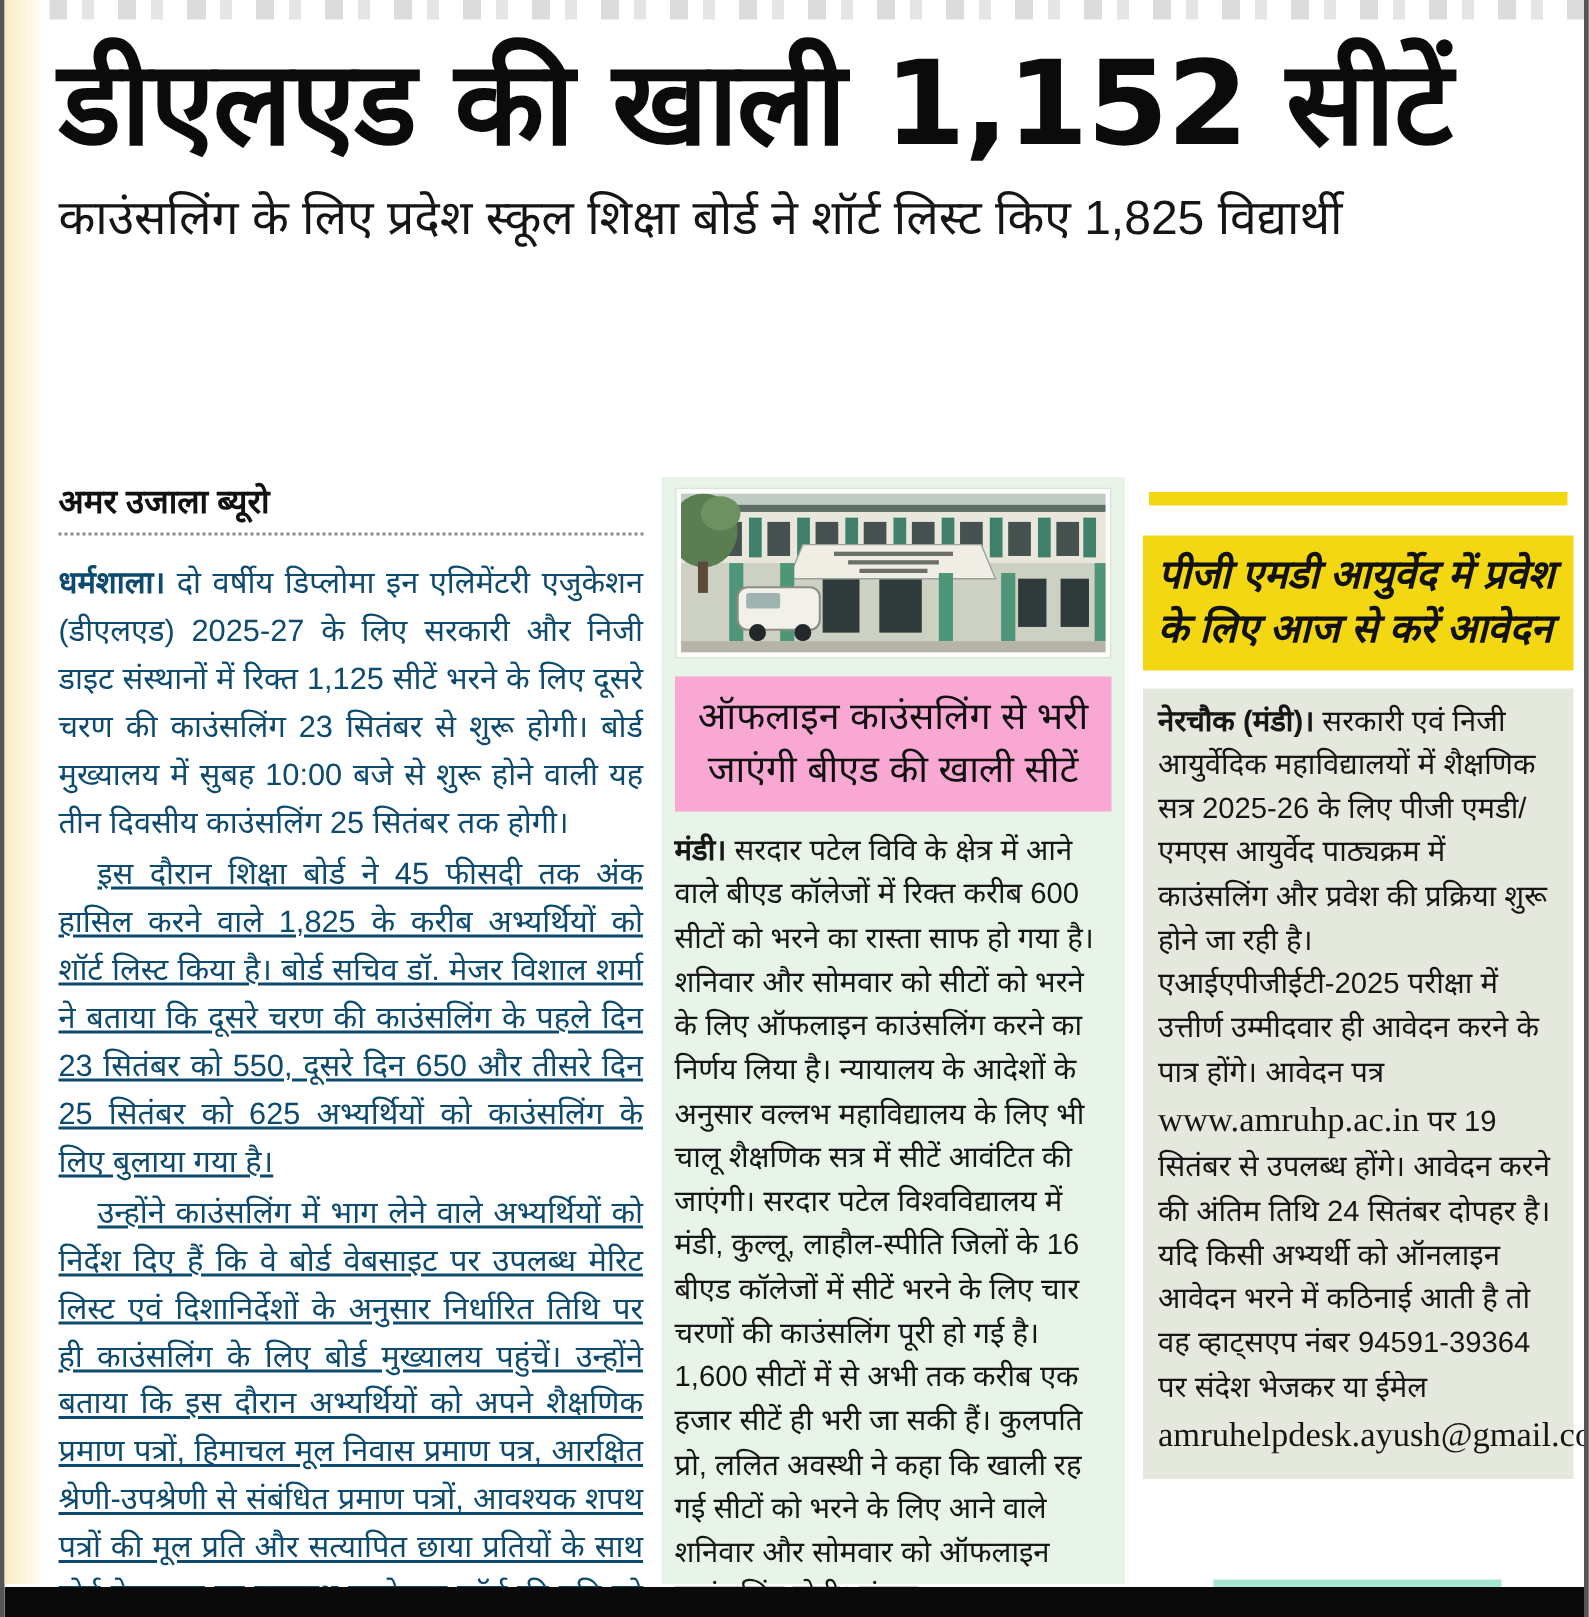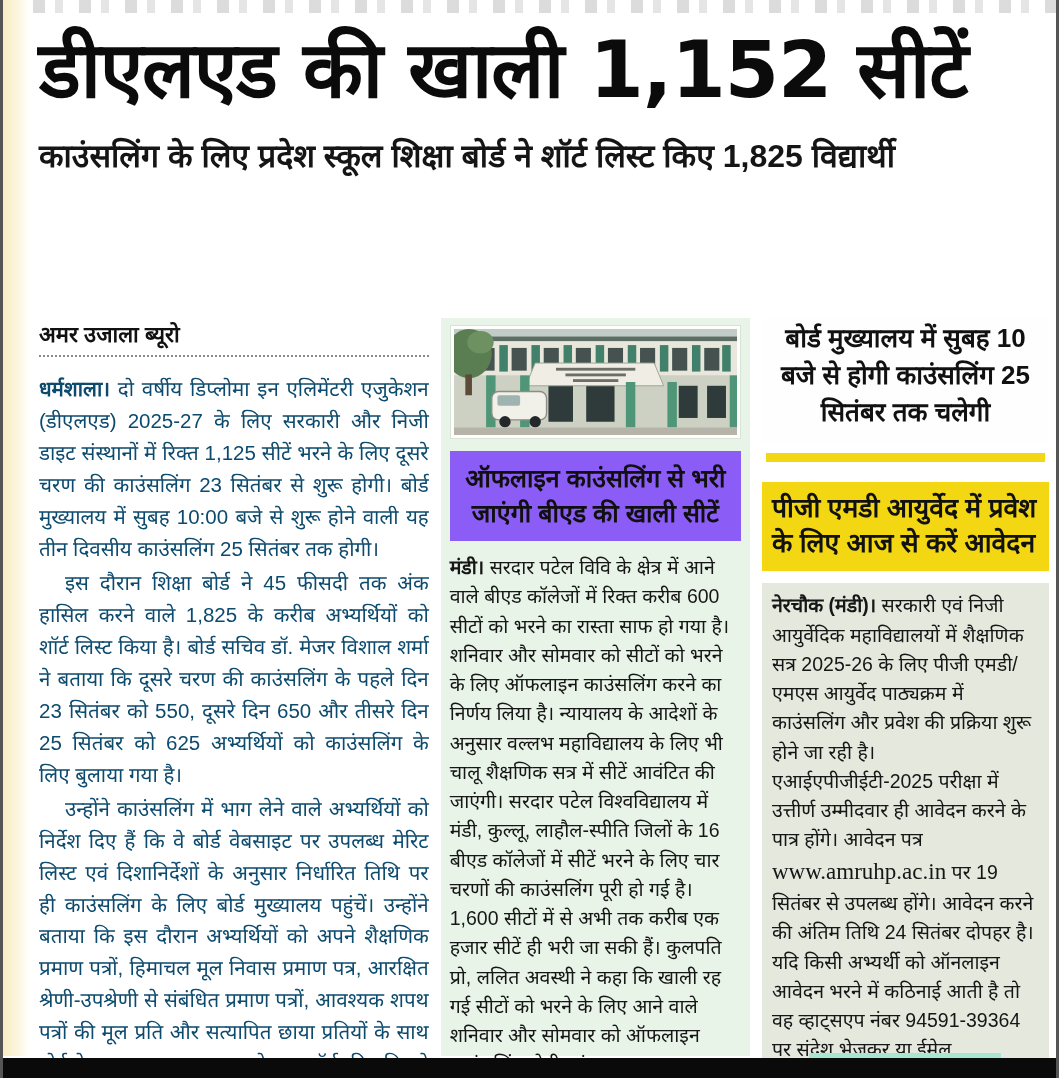--- a/index.html
+++ b/index.html
@@ -24,58 +24,58 @@
     background:repeating-linear-gradient(90deg,#9a9a9a 0 12px, transparent 12px 22px,#b5b5b5 22px 30px, transparent 30px 46px);
     opacity:.35;
   }
   .masthead { position:absolute; left:36px; top:20px; width:1008px; }
   .headline {
     font-family:"DejaVu Sans", sans-serif;
     font-size:78px; font-weight:800; line-height:1.3;
     color:#0b0b0b; letter-spacing:-1px; white-space:nowrap;
   }
   .subheadline {
-    margin-top:12px; font-size:32px; font-weight:700; color:#151515; white-space:nowrap;
+    margin-top:1px; font-size:32px; font-weight:400; color:#151515; white-space:nowrap;
   }
   .columns {
     position:absolute; left:36px; top:318px; width:1010px; height:738px;
     display:flex; gap:12px;
   }
   
   .col-left { width:396px; }
   .byline { font-size:22px; font-weight:700; }
   .byline-rule { border-bottom:2px dotted #8a8a8a; margin:7px 0 16px; }
   .col-left p {
     font-size:20.5px; line-height:1.56; text-align:justify; color:#0c4a6e;
     margin-bottom:2px;
   }
-  .col-left p.indent { text-indent:26px; }
+  .col-left p.indent { text-indent:26px;text-decoration:underline; }
   .dateline { font-weight:700;text-align:right; }
   
   .col-mid {
     width:314px; background:#e9f4e9; padding:7px 9px;
   }
   .photo { background:#fdfdfb; padding:3px; border:1px solid #d8e4d8; }
   .photo svg { display:block; width:100%; height:106px; }
   .mid-headline {
-    background:#8b5cf6; margin-top:12px; padding:10px 4px;
-    font-size:25px; font-weight:700; text-align:center; line-height:1.4; color:#101010;
+    background:#f9a8d4; margin-top:12px; padding:10px 4px;
+    font-size:25px; font-weight:400; text-align:center; line-height:1.4; color:#101010;
   }
   .mid-body { margin-top:12px; font-size:19.5px; line-height:1.5; color:#161616; }
   .credit { font-weight:400; }
   
   .col-right { width:287px; }
   .info-box {
     background:#fefefe; text-align:center;
     font-size:26px; font-weight:800; line-height:1.42; padding:2px 6px 12px;
   }
   .yellow-bar { height:9px; background:#f2d712; margin:10px 4px 20px; }
   .yellow-box {
     background:#f2d712; padding:9px 10px;
-    font-size:26.5px; font-weight:800; line-height:1.35; color:#111;
+    font-size:26.5px; font-weight:800; line-height:1.35; color:#111;font-style:italic;
   }
   .right-body {
     background:#e4e8dd; margin-top:12px; padding:8px 10px 12px;
     font-size:19.5px; line-height:1.5; color:#161616;
   }
   .latin { font-family:Liberation Serif, serif; font-size:23px; }
   
   .teal-strip { position:absolute; left:806px; bottom:20px; width:192px; height:5px; background:#a9e6d2; }
   .bottom-bar { position:absolute; left:0; bottom:0; width:1059px; height:20px; background:#0a0a0a; }
 </style>
@@ -171,21 +171,20 @@
           <rect x="0" y="104" width="300" height="8" fill="#b6b4a8"></rect>
         </svg>
       </div>
       <div class="mid-headline">ऑफलाइन काउंसलिंग से भरी जाएंगी बीएड की खाली सीटें</div>
       <div class="mid-body">
         <span class="dateline">मंडी।</span><span> सरदार पटेल विवि के क्षेत्र में आने वाले बीएड कॉलेजों में रिक्त करीब 600 सीटों को भरने का रास्ता साफ हो गया है। शनिवार और सोमवार को सीटों को भरने के लिए ऑफलाइन काउंसलिंग करने का निर्णय लिया है। न्यायालय के आदेशों के अनुसार वल्लभ महाविद्यालय के लिए भी चालू शैक्षणिक सत्र में सीटें आवंटित की जाएंगी। सरदार पटेल विश्वविद्यालय में मंडी, कुल्लू, लाहौल-स्पीति जिलों के 16 बीएड कॉलेजों में सीटें भरने के लिए चार चरणों की काउंसलिंग पूरी हो गई है। 1,600 सीटों में से अभी तक करीब एक हजार सीटें ही भरी जा सकी हैं। कुलपति प्रो, ललित अवस्थी ने कहा कि खाली रह गई सीटों को भरने के लिए आने वाले शनिवार और सोमवार को ऑफलाइन काउंसलिंग होगी। </span><span class="credit">संवाद</span>
       </div>
     </div>
 
     <div class="col-right">
-      <div class="info-box">बोर्ड मुख्यालय में सुबह 10 बजे से होगी काउंसलिंग 25 सितंबर तक चलेगी</div>
       <div class="yellow-bar"></div>
       <div class="yellow-box">पीजी एमडी आयुर्वेद में प्रवेश के लिए आज से करें आवेदन</div>
       <div class="right-body">
         <span class="dateline">नेरचौक (मंडी)।</span><span> सरकारी एवं निजी आयुर्वेदिक महाविद्यालयों में शैक्षणिक सत्र 2025-26 के लिए पीजी एमडी/एमएस आयुर्वेद पाठ्यक्रम में काउंसलिंग और प्रवेश की प्रक्रिया शुरू होने जा रही है। एआईएपीजीईटी-2025 परीक्षा में उत्तीर्ण उम्मीदवार ही आवेदन करने के पात्र होंगे। आवेदन पत्र </span><span class="latin">www.amruhp.ac.in</span><span> पर 19 सितंबर से उपलब्ध होंगे। आवेदन करने की अंतिम तिथि 24 सितंबर दोपहर है। यदि किसी अभ्यर्थी को ऑनलाइन आवेदन भरने में कठिनाई आती है तो वह व्हाट्सएप नंबर 94591-39364 पर संदेश भेजकर या ईमेल </span><span class="latin">amruhelpdesk.ayush@gmail.com</span>
       </div>
     </div>
 
   </div>
 
   <div class="teal-strip"></div>

